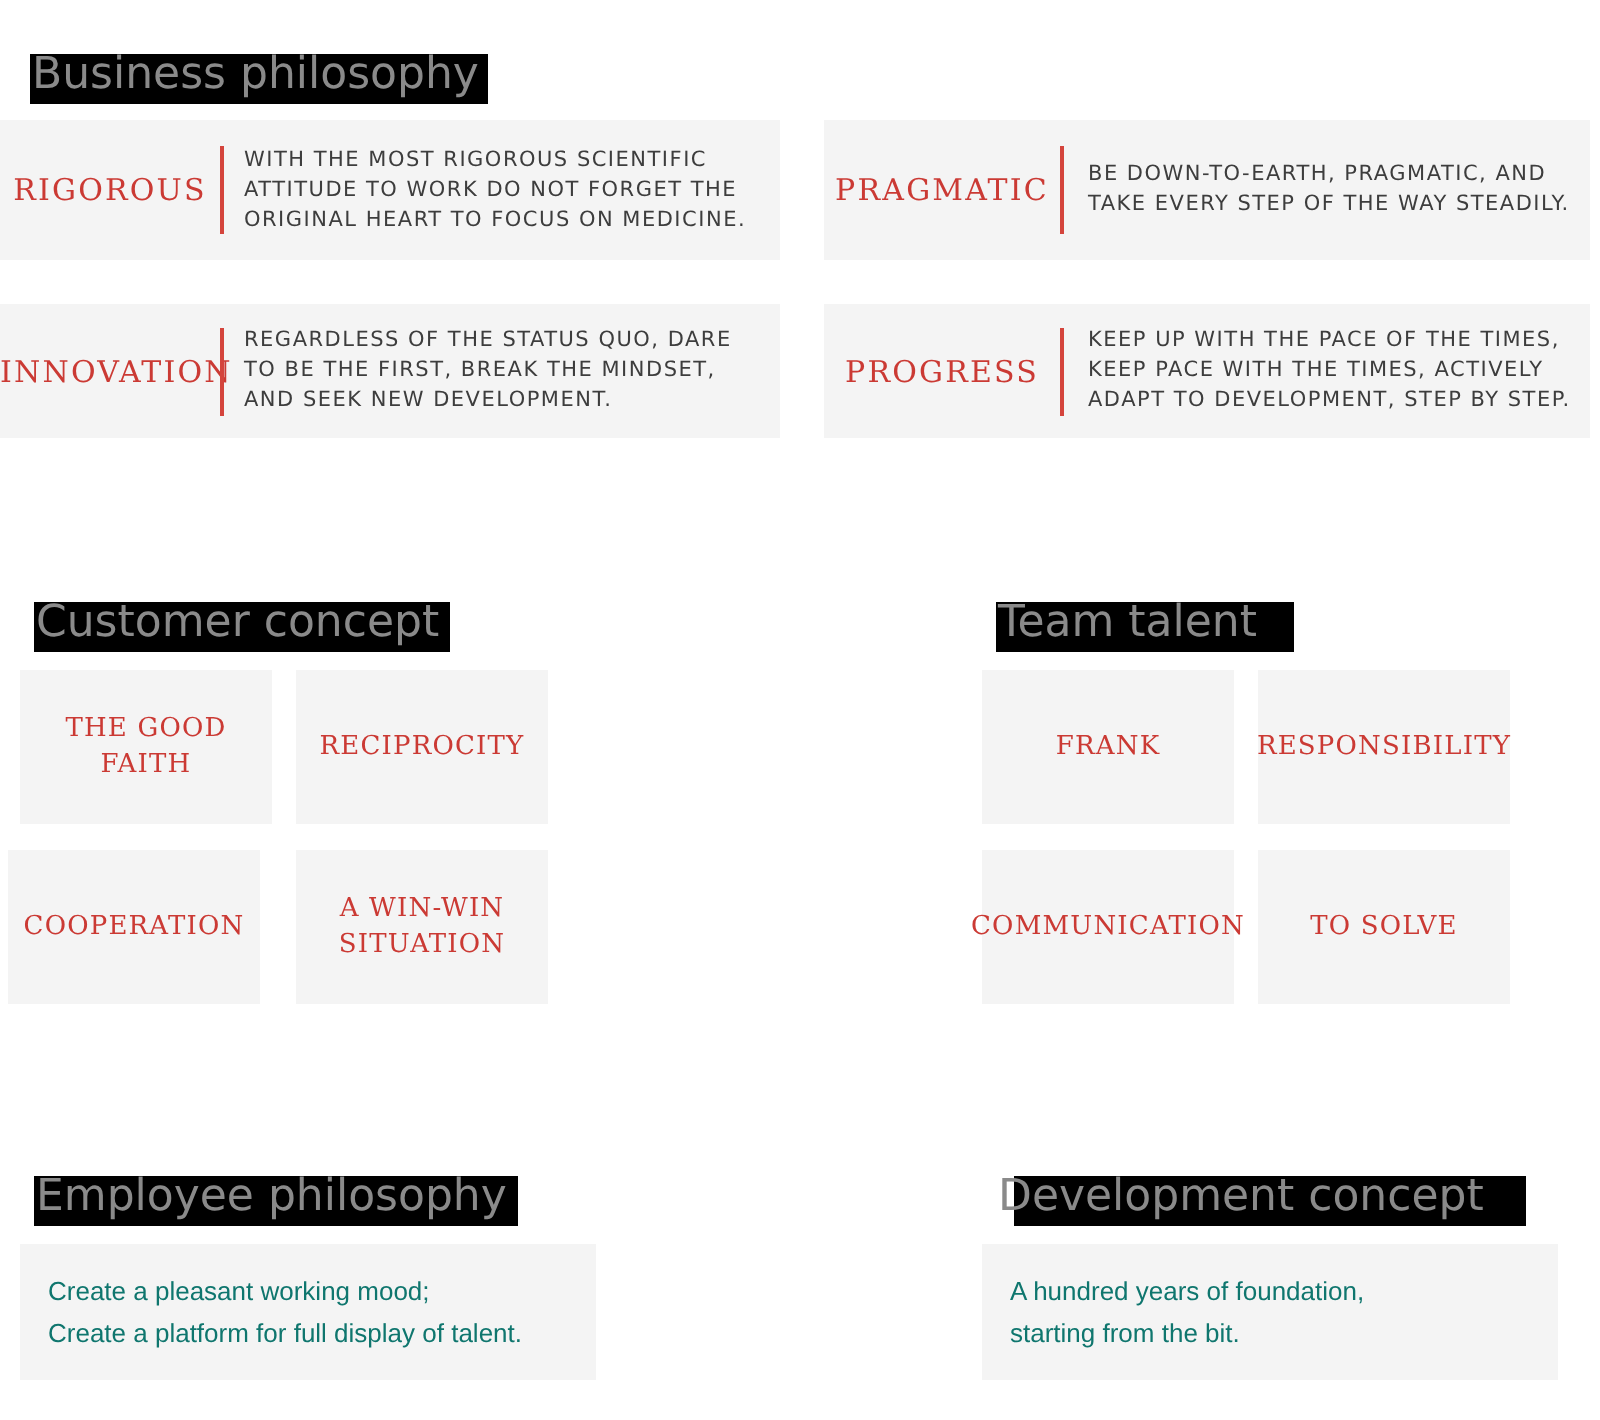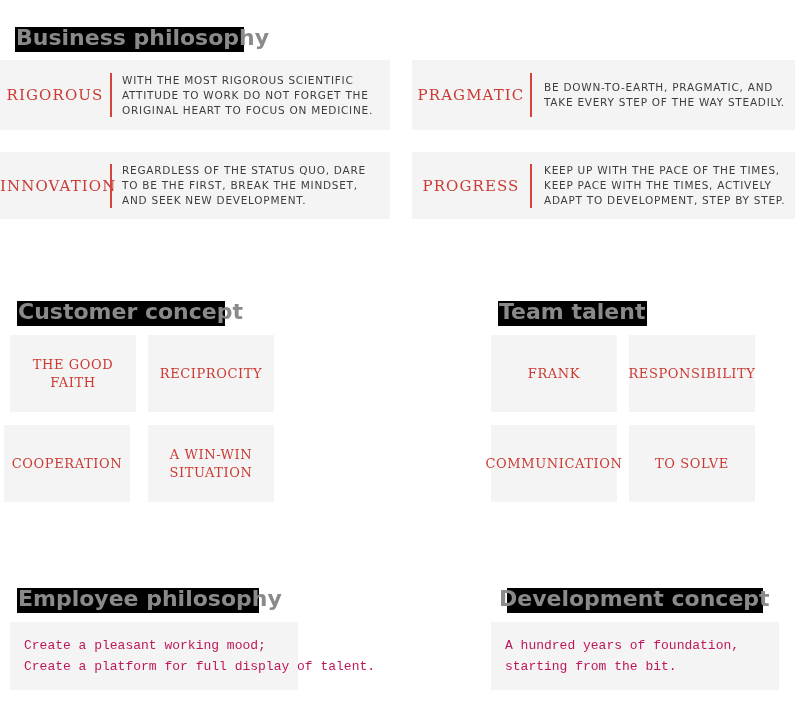--- a/index.html
+++ b/index.html
@@ -27,21 +27,20 @@
     line-height: 28px;
   }
   .section-title .hl {
     position: absolute;
     background: #000000;
     z-index: 0;
   }
   .section-title .txt {
     position: relative;
     z-index: 1;
-    font-weight: bold;
   }
 
   
   .phil-card {
     position: absolute;
     background: #f4f4f4;
     display: flex;
     align-items: center;
     box-sizing: border-box;
   }
@@ -92,22 +91,22 @@
   .statement-box {
     position: absolute;
     background: #f4f4f4;
     display: flex;
     flex-direction: column;
     justify-content: center;
     box-sizing: border-box;
     padding-left: 14px;
   }
   .statement-box div {
-    color: #be185d;
-    font-family: Liberation Mono, monospace;
+    color: #0f766e;
+    font-family: Liberation Sans, sans-serif;
     font-size: 13px;
     line-height: 21px;
     white-space: nowrap;
   }
 </style>
 </head>
 <body>
 
 <div class="section-title" style="left:16px; top:24px;">
   <span class="hl" style="left:-1px; top:3px; width:229px; height:25px;"></span>

